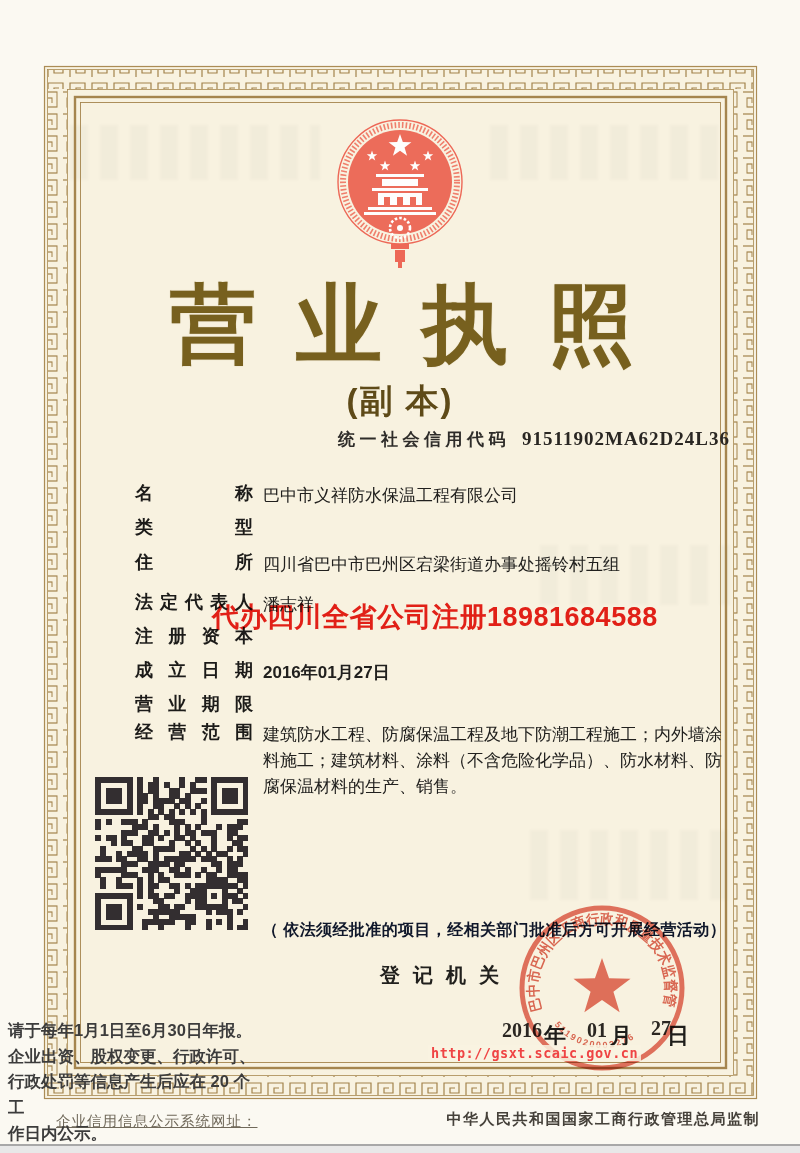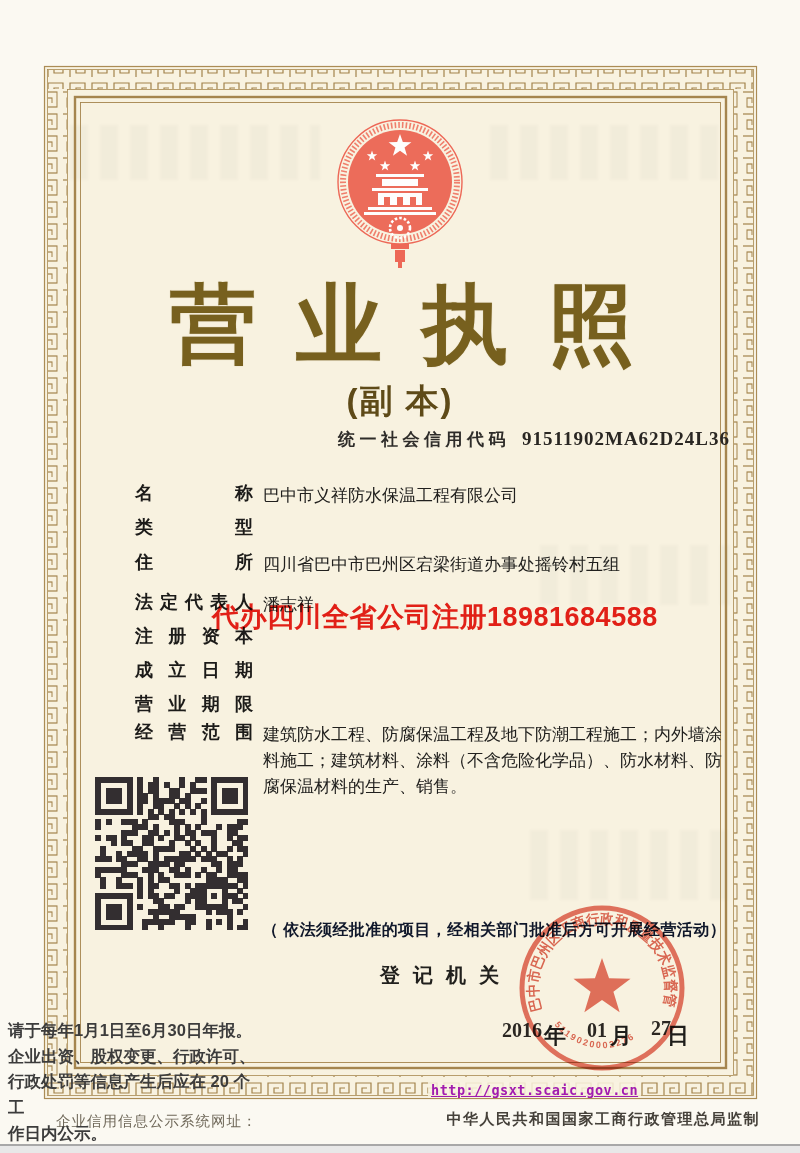--- a/index.html
+++ b/index.html
@@ -70,27 +70,27 @@
   }
   
   #seal{left:502px;top:888px;z-index:5;mix-blend-mode:multiply;opacity:.9;}
   
   #annual-note{
     left:8px;top:1018px;z-index:7;width:250px;
     font-size:16.5px;font-weight:600;color:#3c3c3c;line-height:1.56;
     white-space:pre-line;
   }
   #publicity-url{
-    left:428px;top:1082px;z-index:7;
+    left:428px;top:1045px;z-index:7;
     font-family:"DejaVu Sans Mono",monospace;font-size:13.5px;font-weight:700;
-    color:#a21caf;letter-spacing:.5px;background:rgba(249,243,225,.85);padding:0 3px;text-decoration:underline;
+    color:#ef4444;letter-spacing:.5px;background:rgba(249,243,225,.85);padding:0 3px;
   }
   #credit-site-label{
     left:56px;top:1112px;z-index:2;
-    font-size:14.5px;font-weight:500;color:#70695a;letter-spacing:1px;
+    font-size:14.5px;font-weight:500;color:#70695a;letter-spacing:1px;text-decoration:underline;
   }
   #supervisor-label{
     right:40px;top:1110px;z-index:2;
     font-size:15px;font-weight:600;color:#45413a;letter-spacing:1.5px;
   }
   
   #scan-edge{left:0;bottom:0;width:800px;height:7px;background:#e8e8e8;border-top:2px solid #a8a8a8;z-index:8;}
   
   .ghost{
     z-index:1;opacity:.05;filter:blur(1px);
@@ -208,20 +208,21 @@
         <span>本</span>
       </div>
     </div>
     <div class="frow" style="top: 190px;">
       <div class="flabel">
         <span>成</span>
         <span>立</span>
         <span>日</span>
         <span>期</span>
       </div>
+      <div class="fvalue bold">2016年01月27日</div>
     </div>
     <div class="frow" style="top: 224px;">
       <div class="flabel">
         <span>营</span>
         <span>业</span>
         <span>期</span>
         <span>限</span>
       </div>
     </div>
     <div class="frow" style="top: 252px;">

